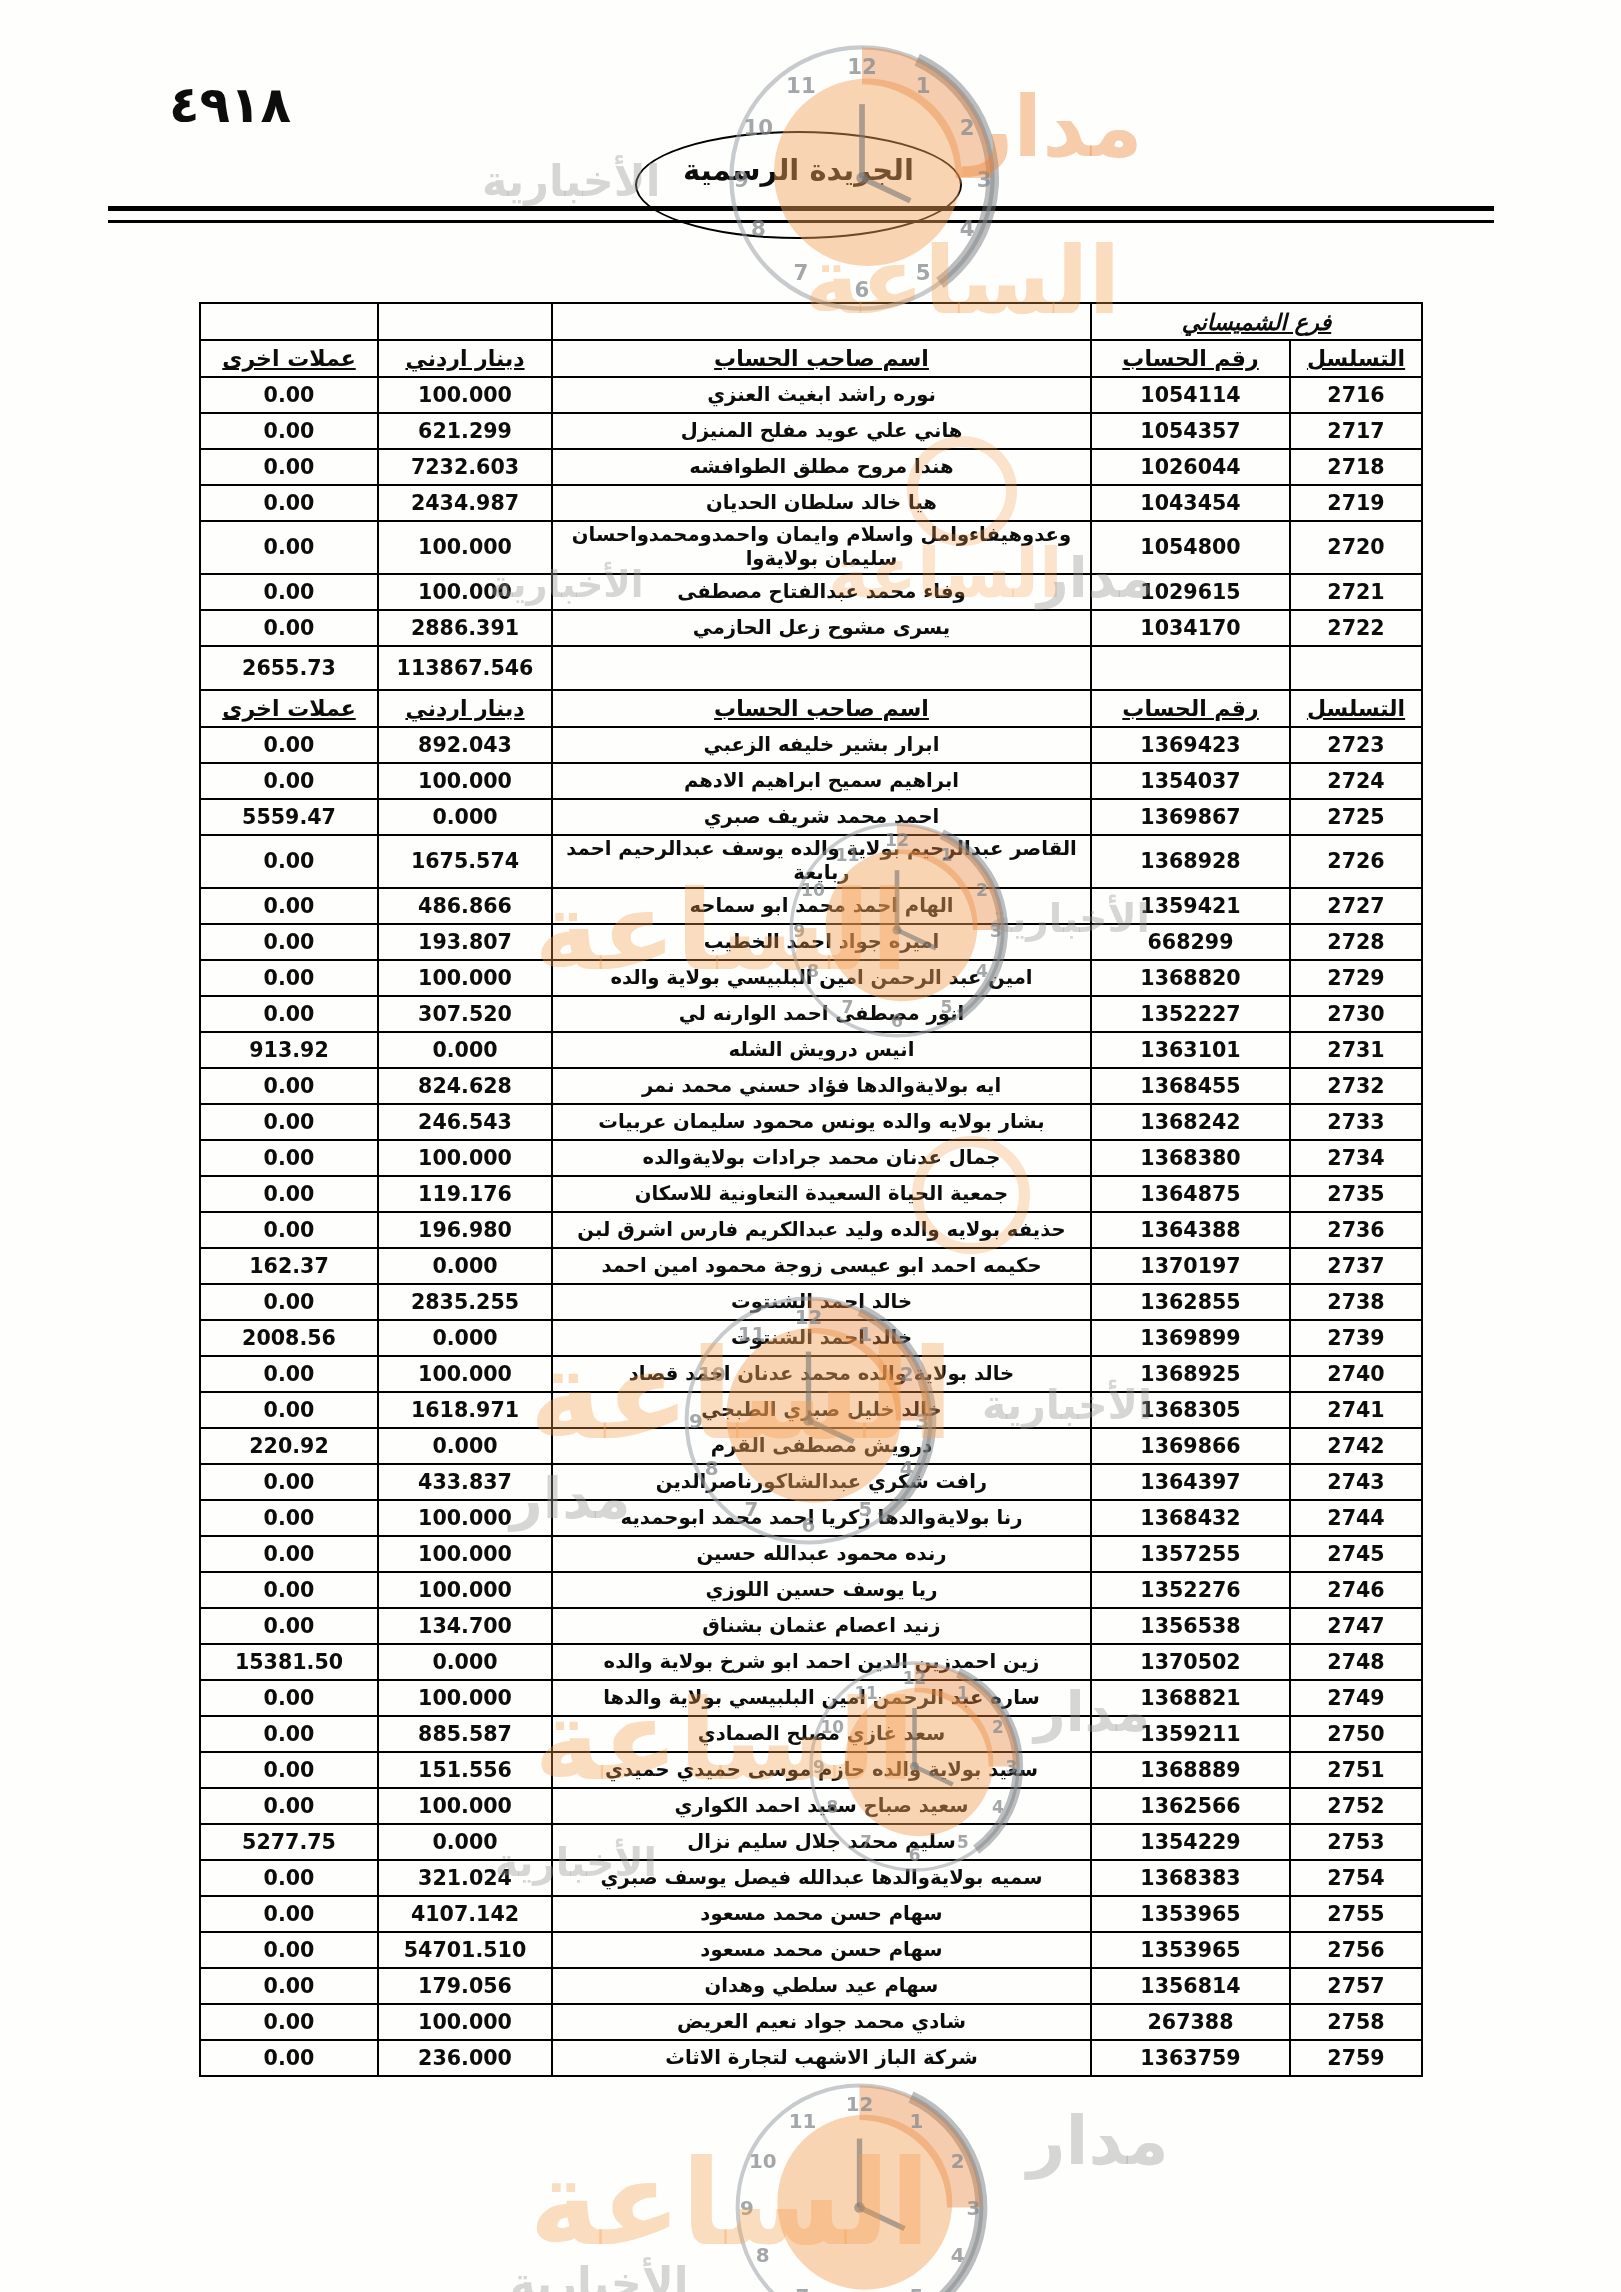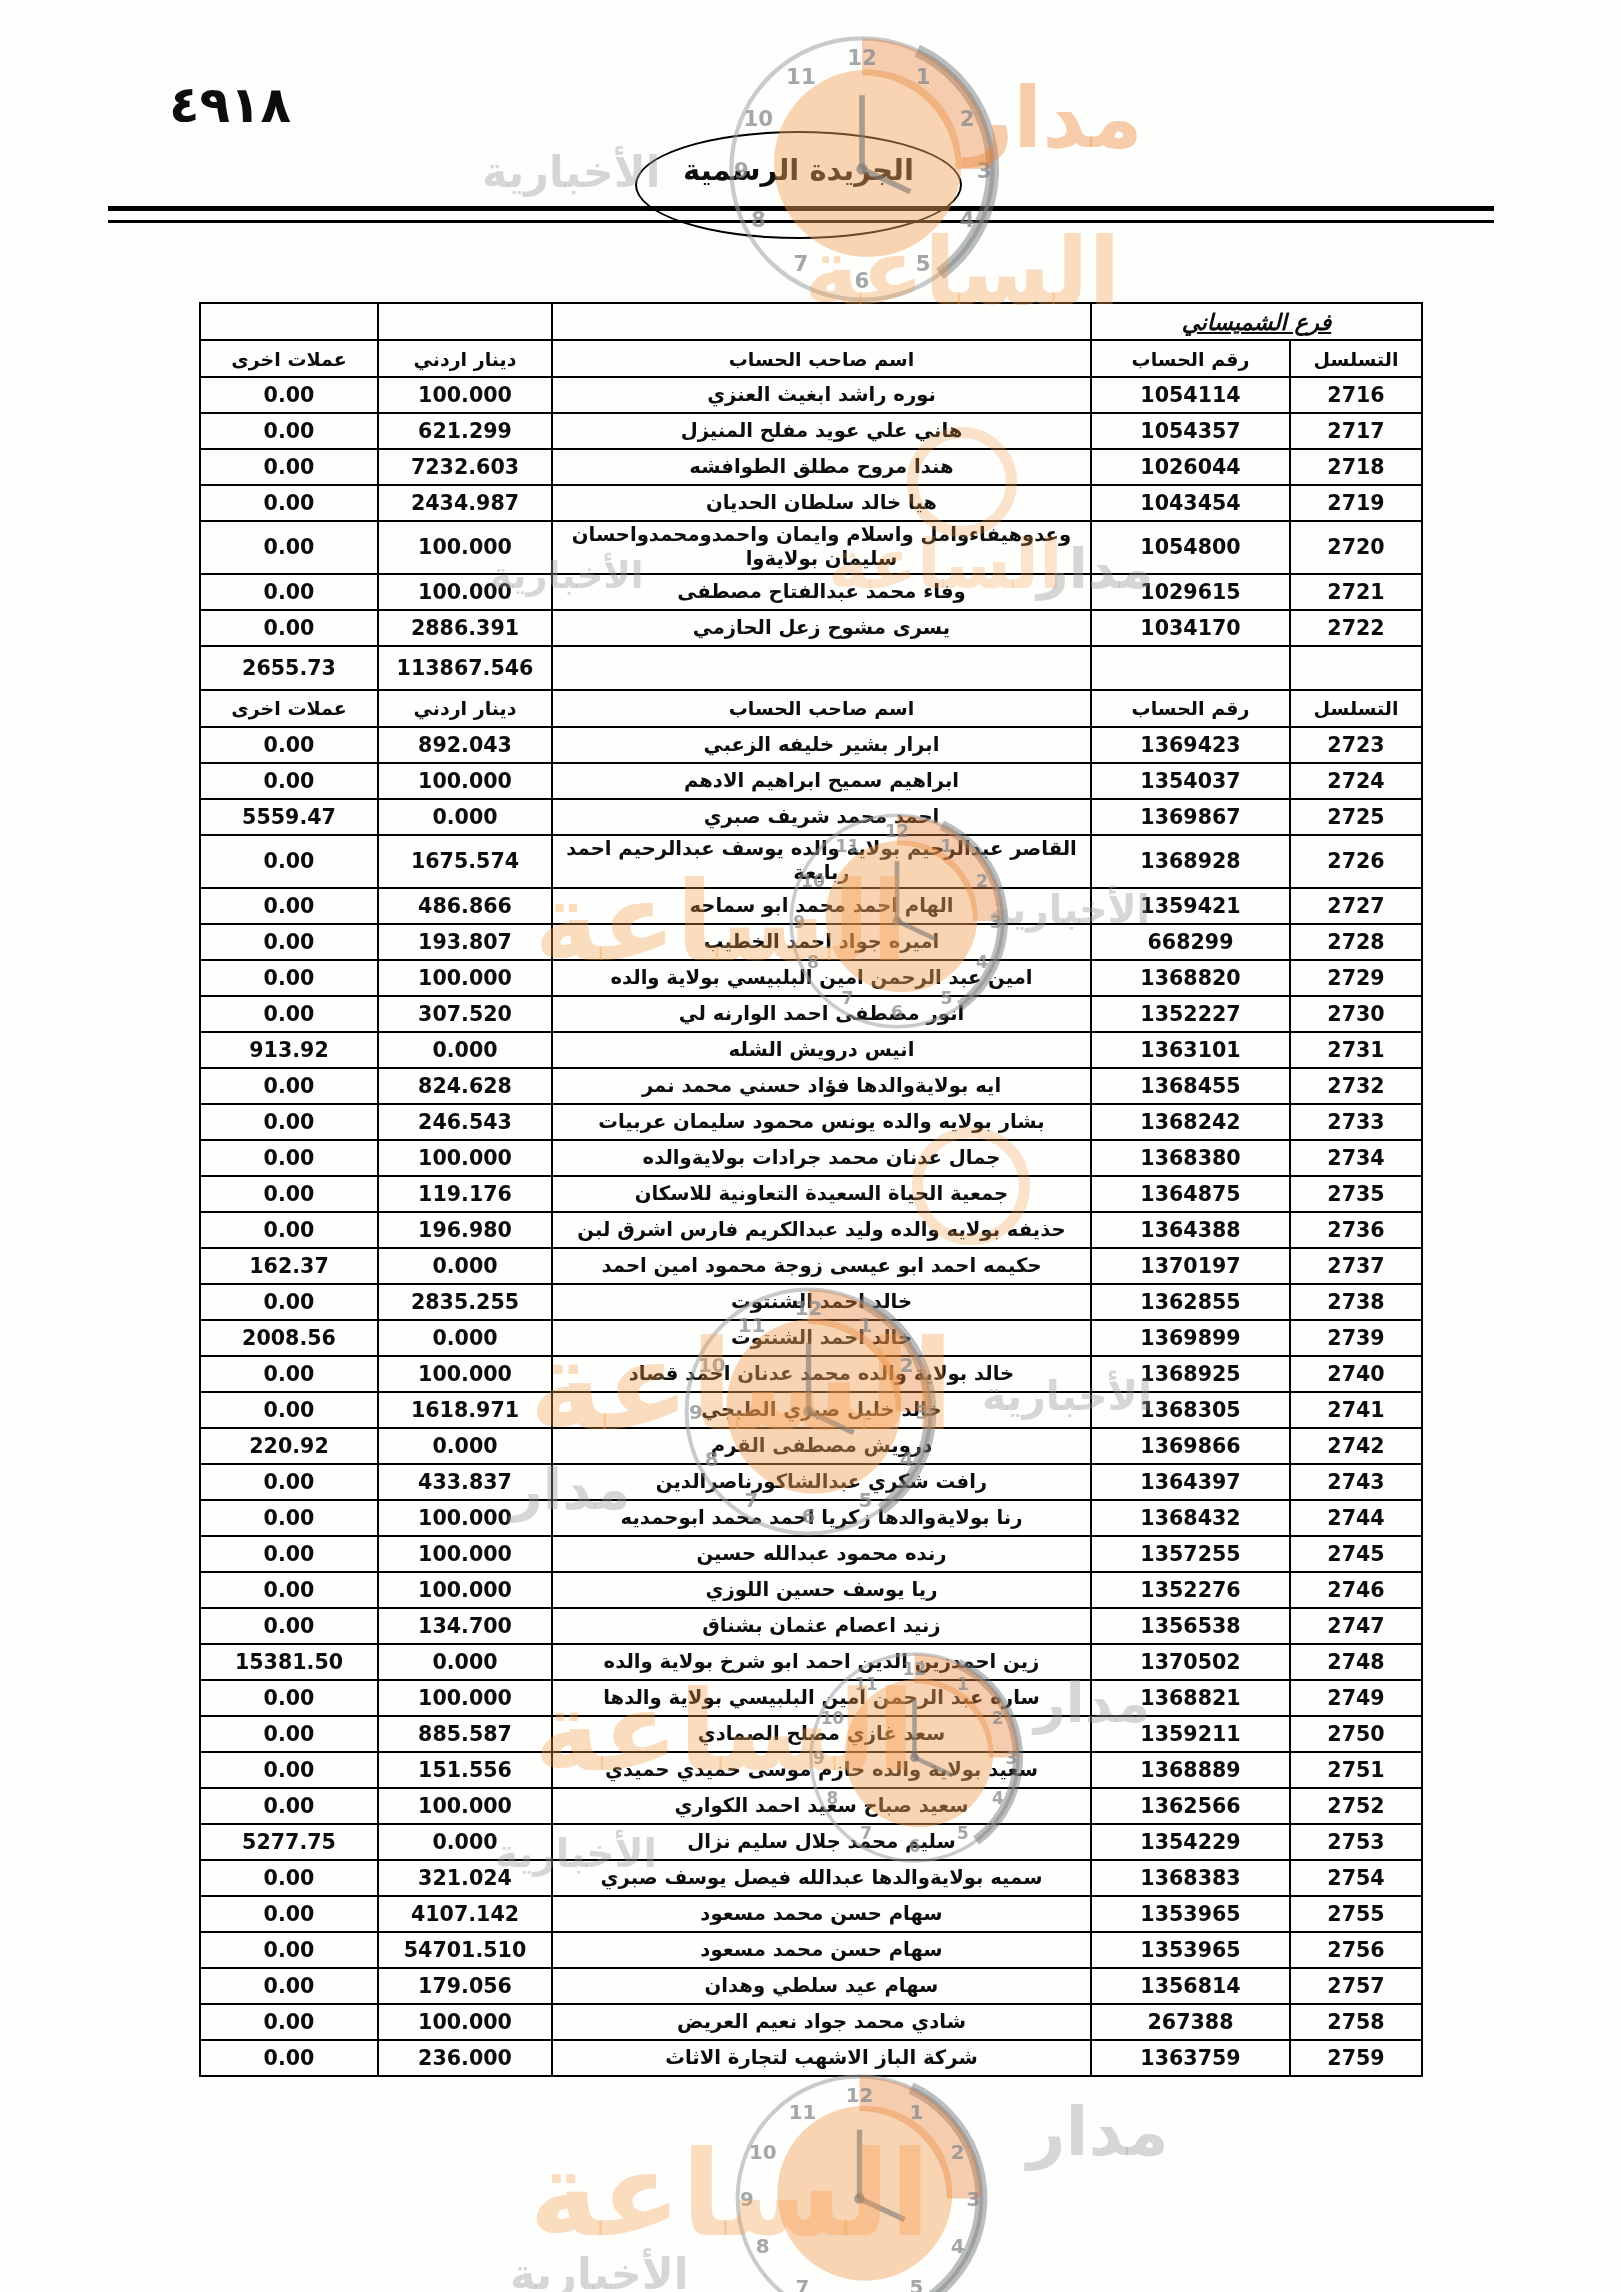--- a/index.html
+++ b/index.html
@@ -7,21 +7,21 @@
   body {
     width: 1621px; height: 2293px;
     background: #fefefc;
     position: relative;
     overflow: hidden;
     font-family: "DejaVu Sans", sans-serif;
     color: #0d0d0d;
   }
 
   
-  .watermark { position: absolute; inset: 0; z-index: 5; pointer-events: none; }
+  .watermark { position: absolute; inset: 0; z-index: 5; pointer-events: none; margin-top: 9px; }
   .wm { position: absolute; white-space: nowrap; font-weight: bold; }
   .wm-orange { color: rgba(242,154,74,0.34); }
   .wm-orange-strong { color: rgba(236,130,48,0.40); }
   .wm-gray { color: rgba(150,150,150,0.38); }
   .wm-ring {
     position: absolute; border-radius: 50%;
     border: 11.8px solid rgba(242,154,74,0.28);
   }
 
   
@@ -51,21 +51,21 @@
   }
   table.accounts td {
     border: 2px solid #000;
     text-align: center; vertical-align: middle;
     font-weight: bold;
     padding: 1px 5.9px;
     overflow: hidden;
   }
   tr.branch-row td { height: 37px; font-size: 22.5px; font-style: italic; }
   td.branch-cell { text-decoration: underline; }
-  tr.header-row td { height: 37px; font-size: 19px; }
+  tr.header-row td { height: 37px; font-size: 22px; text-decoration: underline; }
   tr.data-row td { height: 36px; font-size: 20.6px; }
   tr.data-row td.name-cell { font-size: 19.6px; line-height: 1.25; padding: 1px 7.8px; text-align: center; }
   tr.totals-row td { height: 44px; font-size: 20.6px; }
 </style>
 </head>
 <body>
 
 <svg width="0" height="0" style="position:absolute" aria-hidden="true">
   <symbol id="wmclock" viewBox="0 0 200 200">
     <circle cx="100" cy="100" r="92" fill="none" stroke="#9aa0a6" stroke-width="3" stroke-opacity="0.55"></circle>

